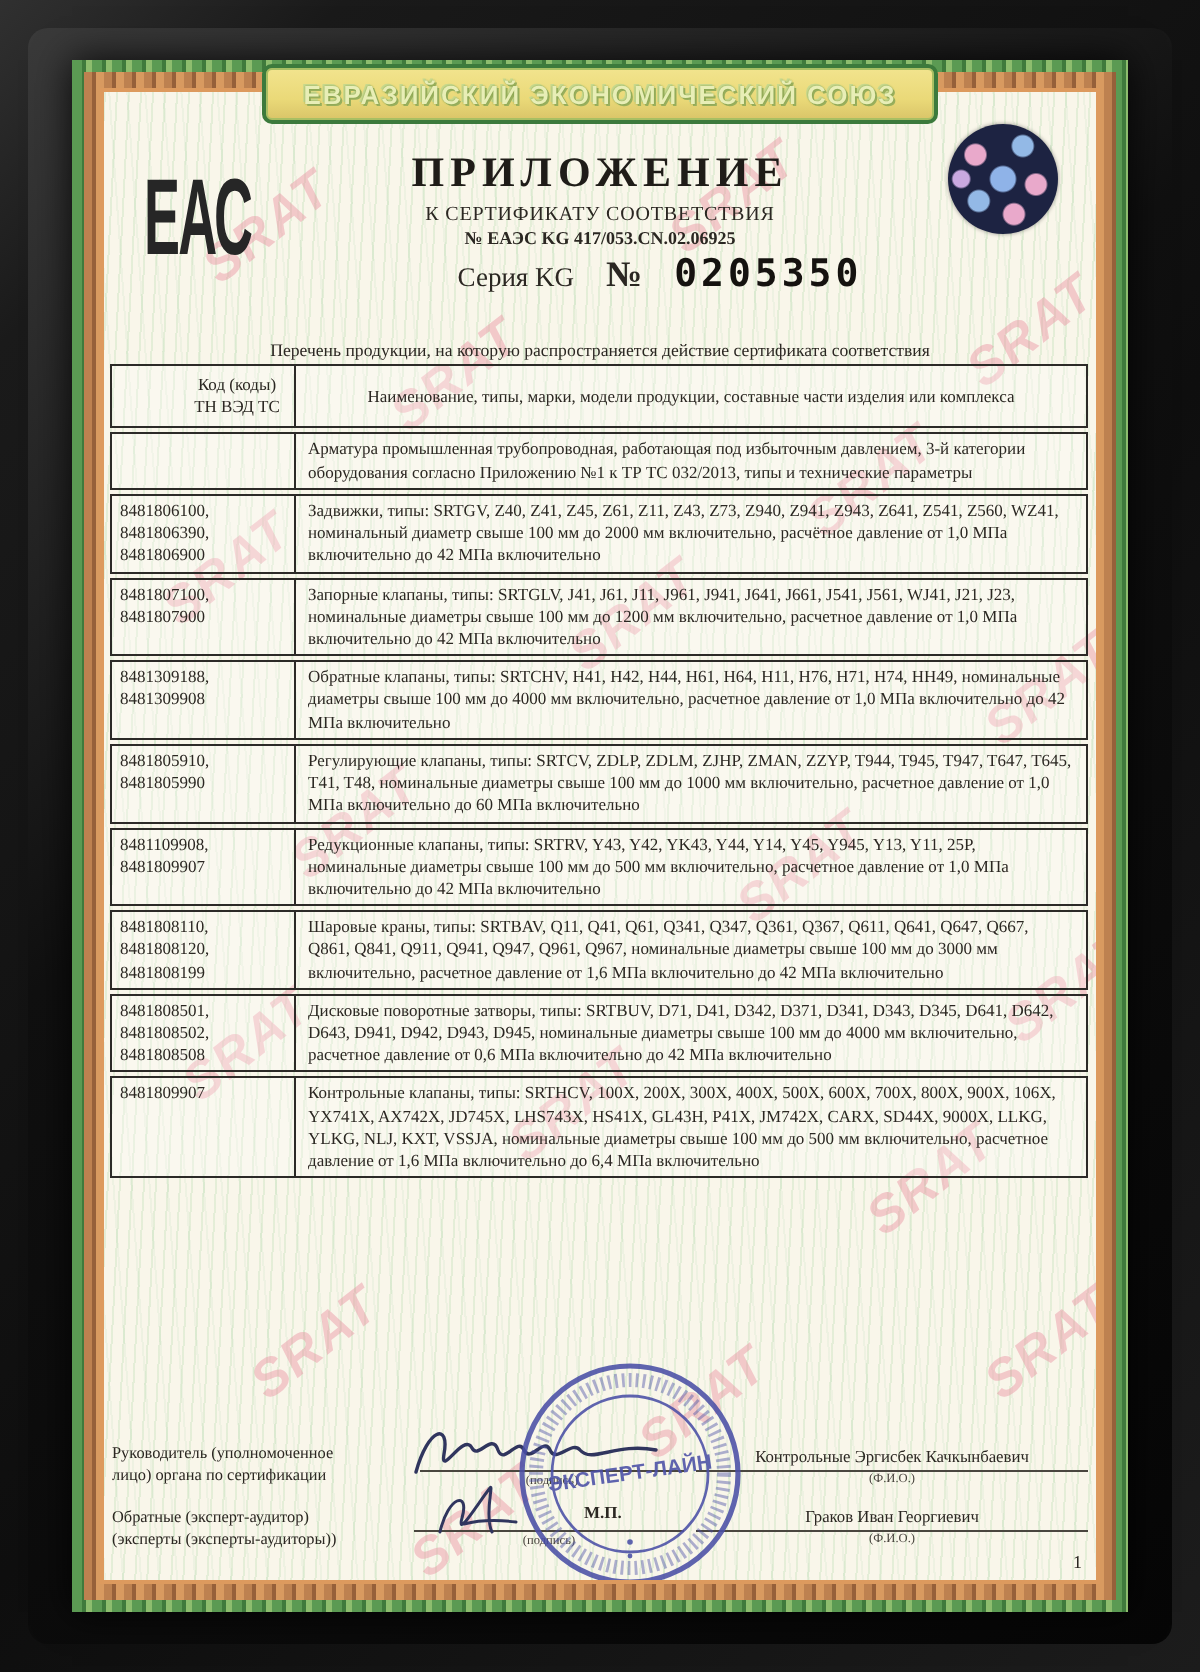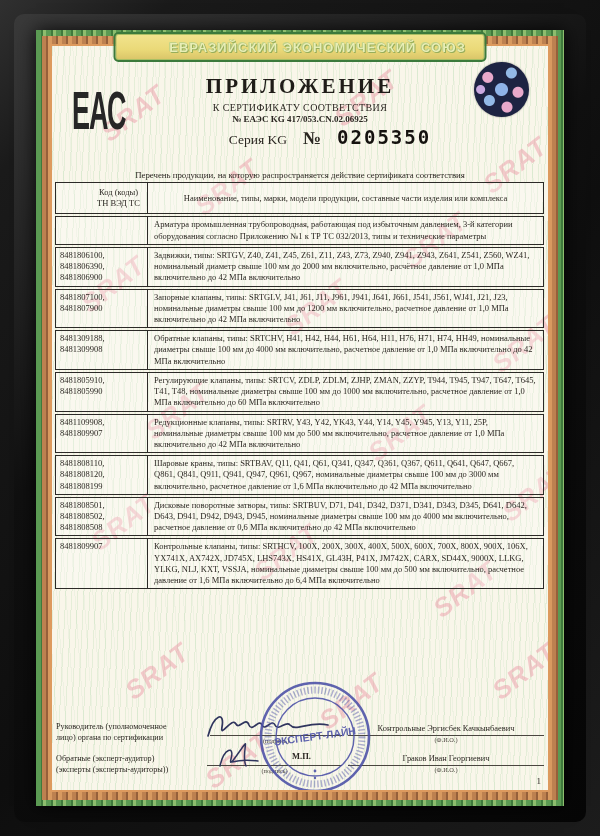--- a/index.html
+++ b/index.html
@@ -36,21 +36,21 @@
       var(--paper);
     overflow:hidden;
   }
   
   .banner{
     position:absolute;left:50%;top:2px;transform:translateX(-50%);
     width:334px;height:26px;z-index:6;
     background:linear-gradient(#f2e48e,var(--banner-bg) 60%,#d9c468);
     border:2px solid var(--banner-border);border-radius:5px;
     box-shadow:inset 0 0 0 1px #a8bf63;
-    display:flex;align-items:center;justify-content:center;padding-left:35px;
+    display:flex;align-items:center;justify-content:center;
   }
   .banner span{
     font-family:"Liberation Sans",sans-serif;font-weight:bold;font-size:13px;
     letter-spacing:1px;color:var(--banner-text);
     text-shadow:0 0 1px #7c9a45,1px 1px 0 #9ab05e,-1px -1px 0 #c9d98e;
     white-space:nowrap;
   }
   #watermark-layer{position:absolute;inset:0;z-index:1;pointer-events:none;}
   .wm{
     position:absolute;transform:rotate(-38deg);

